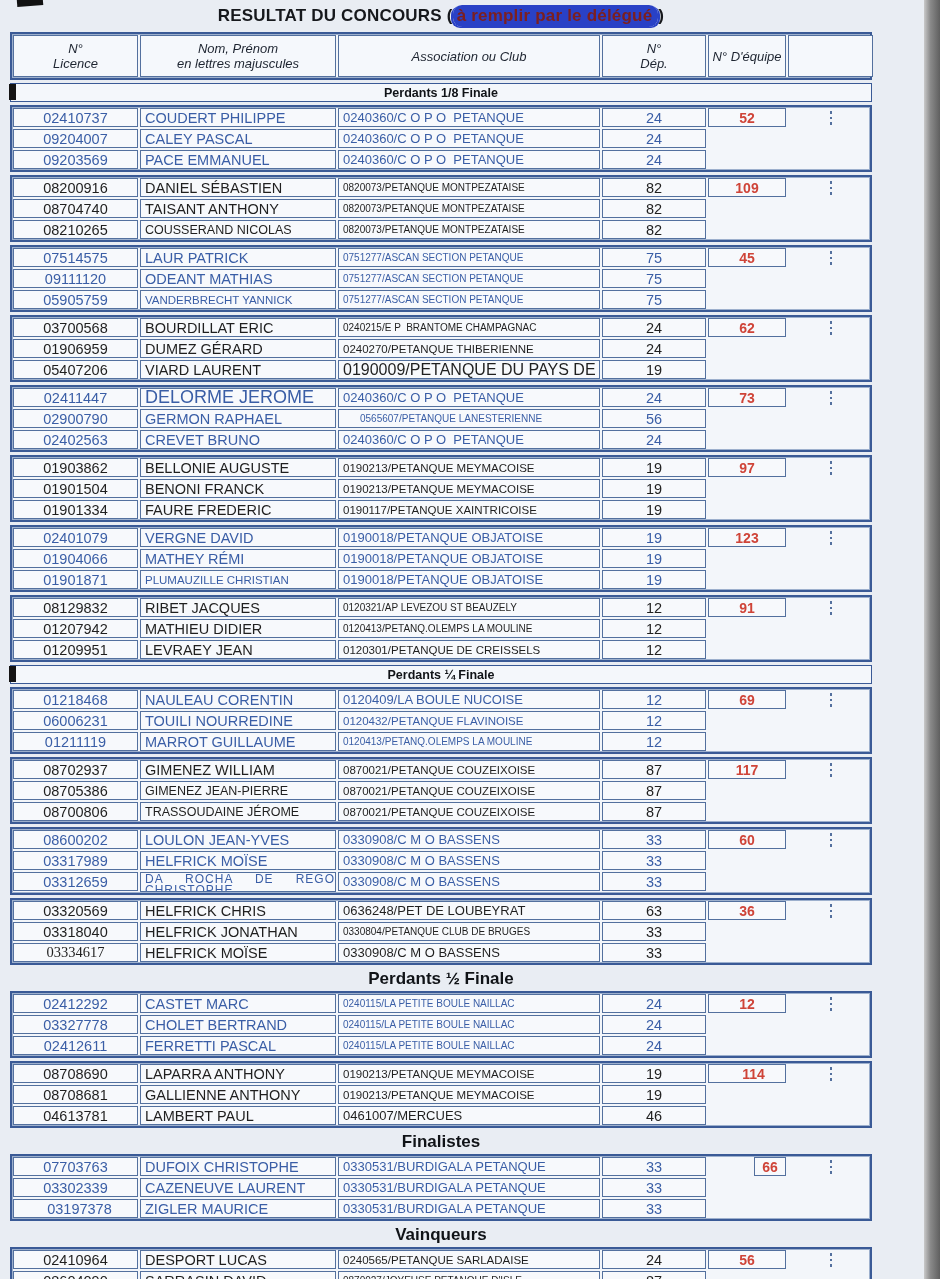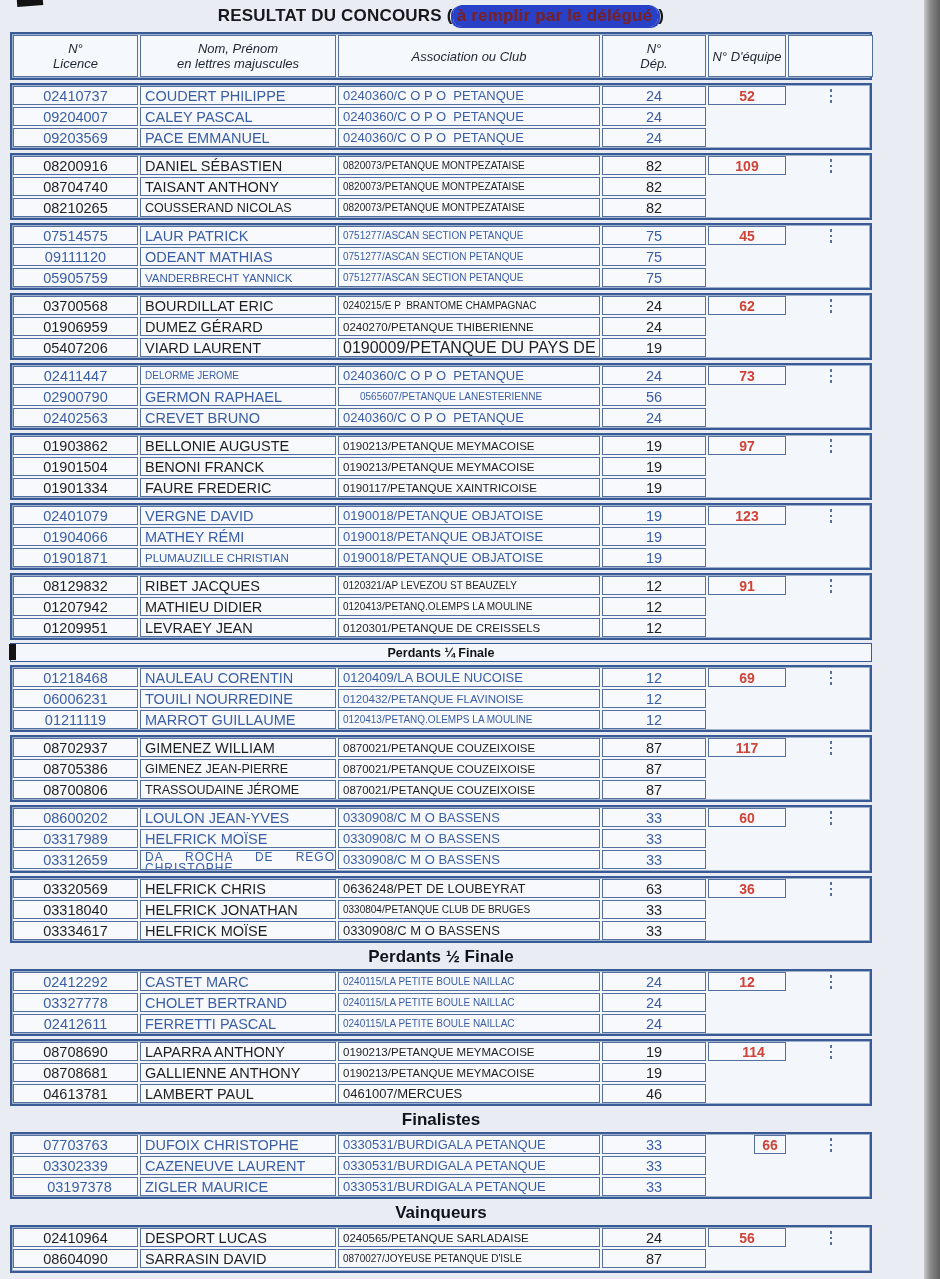--- a/index.html
+++ b/index.html
@@ -83,20 +83,24 @@
           <div>Dép.</div>
         </div>
         <div class="cell">
           <div>N° D'équipe</div>
         </div>
         <div class="cell">
           <div></div>
         </div>
       </div>
     <div id="body">
+        <div class="bar">
+          <div class="black-tab"></div>
+          <span>Perdants 1/8 Finale</span>
+        </div>
         <div class="grid group">
           <div class="cell c-lic ink-blue" style="grid-area: 1 / 1;">02410737</div>
           <div class="cell c-name ink-blue" style="grid-area: 1 / 2; font-size: 14.5px;">COUDERT PHILIPPE</div>
           <div class="cell c-club ink-blue" style="grid-area: 1 / 3; font-size: 13px;">0240360/C O P O  PETANQUE</div>
           <div class="cell c-dep ink-blue" style="grid-area: 1 / 4;">24</div>
           <div class="cell c-lic ink-blue" style="grid-area: 2 / 1;">09204007</div>
           <div class="cell c-name ink-blue" style="grid-area: 2 / 2; font-size: 14.5px;">CALEY PASCAL</div>
           <div class="cell c-club ink-blue" style="grid-area: 2 / 3; font-size: 13px;">0240360/C O P O  PETANQUE</div>
           <div class="cell c-dep ink-blue" style="grid-area: 2 / 4;">24</div>
           <div class="cell c-lic ink-blue" style="grid-area: 3 / 1;">09203569</div>
@@ -165,21 +169,21 @@
           <div class="cell c-dep ink-black" style="grid-area: 3 / 4;">19</div>
           <div class="cell c-team team-red" style="grid-column: 5;">62</div>
           <div class="cell c-sign" style="grid-column: 6;">
             <div class="sign-box"></div>
             <div class="sign-box"></div>
             <div class="sign-box"></div>
           </div>
         </div>
         <div class="grid group">
           <div class="cell c-lic ink-blue" style="grid-area: 1 / 1;">02411447</div>
-          <div class="cell c-name ink-blue" style="grid-area: 1 / 2; font-size: 10px;">DELORME JEROME</div>
+          <div class="cell c-name ink-blue" style="grid-area: 1 / 2; font-size: 18px;">DELORME JEROME</div>
           <div class="cell c-club ink-blue" style="grid-area: 1 / 3; font-size: 13px;">0240360/C O P O  PETANQUE</div>
           <div class="cell c-dep ink-blue" style="grid-area: 1 / 4;">24</div>
           <div class="cell c-lic ink-blue" style="grid-area: 2 / 1;">02900790</div>
           <div class="cell c-name ink-blue" style="grid-area: 2 / 2; font-size: 14.5px;">GERMON RAPHAEL</div>
           <div class="cell c-club ink-blue" style="grid-area: 2 / 3; font-size: 10px; padding-left: 21px;">0565607/PETANQUE LANESTERIENNE</div>
           <div class="cell c-dep ink-blue" style="grid-area: 2 / 4;">56</div>
           <div class="cell c-lic ink-blue" style="grid-area: 3 / 1;">02402563</div>
           <div class="cell c-name ink-blue" style="grid-area: 3 / 2; font-size: 14.5px;">CREVET BRUNO</div>
           <div class="cell c-club ink-blue" style="grid-area: 3 / 3; font-size: 13px;">0240360/C O P O  PETANQUE</div>
           <div class="cell c-dep ink-blue" style="grid-area: 3 / 4;">24</div>
@@ -316,21 +320,21 @@
         </div>
         <div class="grid group">
           <div class="cell c-lic ink-black" style="grid-area: 1 / 1;">03320569</div>
           <div class="cell c-name ink-black" style="grid-area: 1 / 2; font-size: 14.5px;">HELFRICK CHRIS</div>
           <div class="cell c-club ink-black" style="grid-area: 1 / 3; font-size: 13px;">0636248/PET DE LOUBEYRAT</div>
           <div class="cell c-dep ink-black" style="grid-area: 1 / 4;">63</div>
           <div class="cell c-lic ink-black" style="grid-area: 2 / 1;">03318040</div>
           <div class="cell c-name ink-black" style="grid-area: 2 / 2; font-size: 14.5px;">HELFRICK JONATHAN</div>
           <div class="cell c-club ink-black" style="grid-area: 2 / 3; font-size: 10px;">0330804/PETANQUE CLUB DE BRUGES</div>
           <div class="cell c-dep ink-black" style="grid-area: 2 / 4;">33</div>
-          <div class="cell c-lic ink-black" style="grid-area: 3 / 1;">03334617</div>
+          <div class="cell c-lic ink-black" style="grid-area: 3 / 1; font-family: Liberation Serif, serif;">03334617</div>
           <div class="cell c-name ink-black" style="grid-area: 3 / 2; font-size: 14.5px;">HELFRICK MOÏSE</div>
           <div class="cell c-club ink-black" style="grid-area: 3 / 3; font-size: 13px;">0330908/C M O BASSENS</div>
           <div class="cell c-dep ink-black" style="grid-area: 3 / 4;">33</div>
           <div class="cell c-team team-red" style="grid-column: 5;">36</div>
           <div class="cell c-sign" style="grid-column: 6;">
             <div class="sign-box"></div>
             <div class="sign-box"></div>
             <div class="sign-box"></div>
           </div>
         </div>

